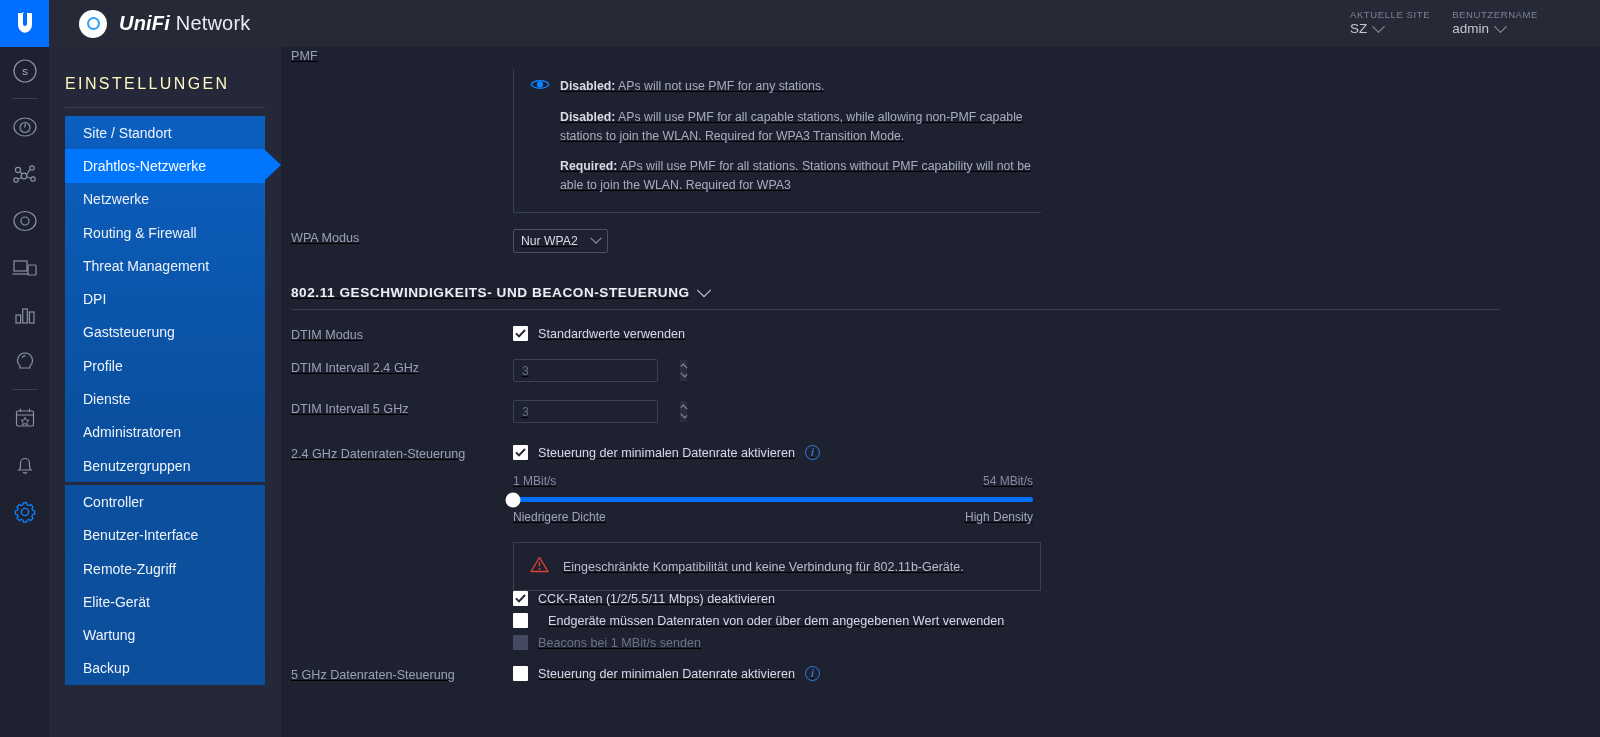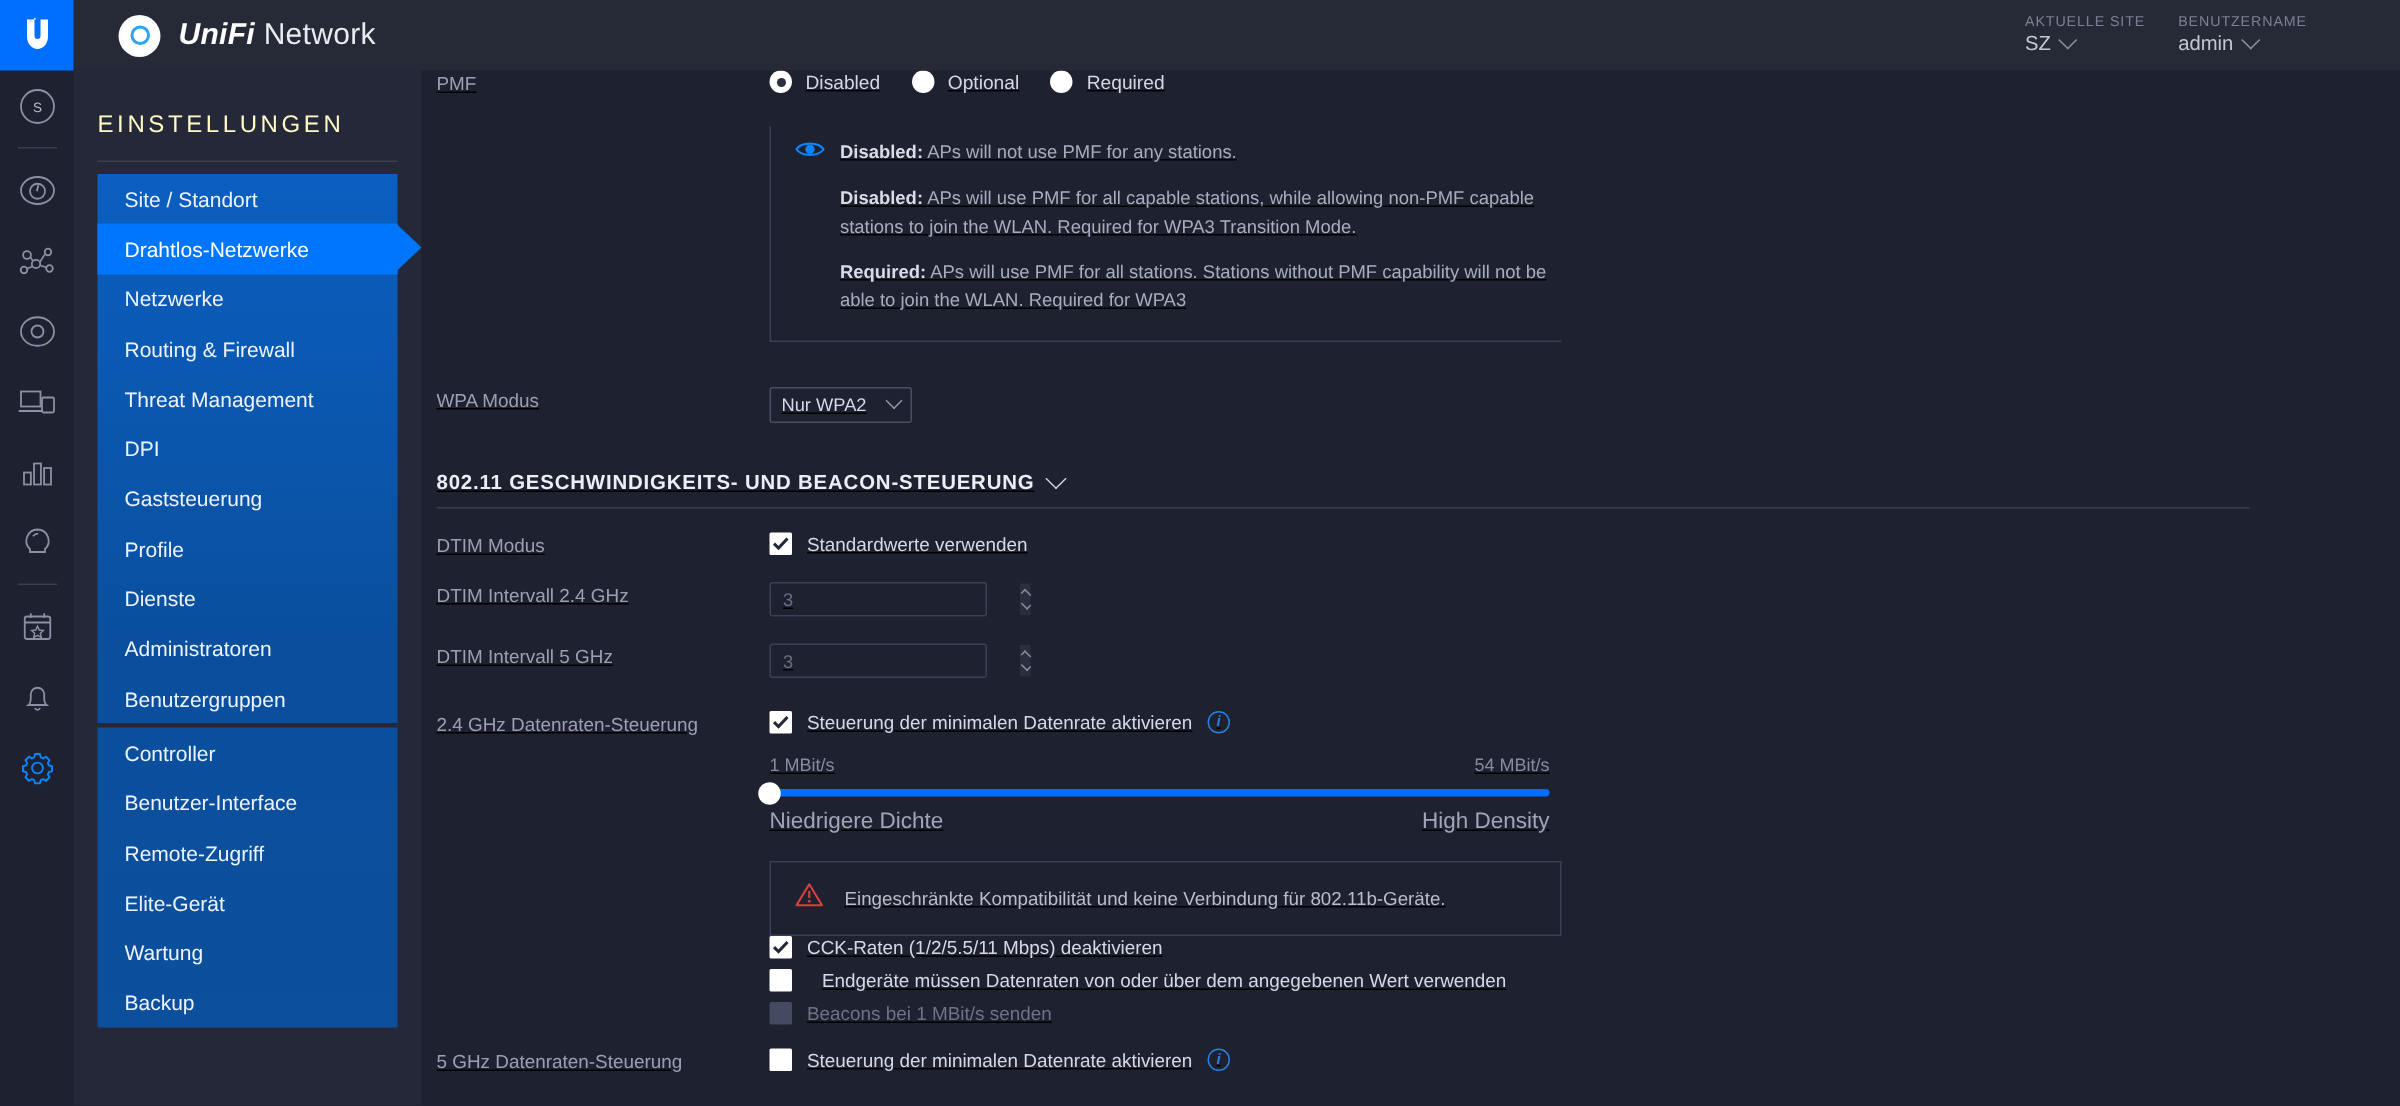--- a/index.html
+++ b/index.html
@@ -172,21 +172,21 @@
   .slider-wrap { width: 520px; margin-top: 14px; }
   .slider-ends { display: flex; justify-content: space-between; font-size: 12px; color: #868ba0; }
   .track {
     position: relative; height: 5px; border-radius: 3px; background: #006fff;
     margin: 9px 0 8px 0;
   }
   .knob {
     position: absolute; left: 0; top: 50%; transform: translate(-50%,-50%);
     width: 15px; height: 15px; border-radius: 50%; background: #fff; cursor: grab;
   }
-  .slider-legend { display: flex; justify-content: space-between; font-size: 15px; color: #a0a5b8; }
+  .slider-legend { display: flex; justify-content: space-between; font-size: 12px; color: #a0a5b8; }
 
   
   .warn {
     margin-top: 18px; width: 528px; border: 1px solid #3a3f52;
     padding: 13px 16px; display: flex; align-items: center; gap: 14px;
   }
   .warn-txt { font-size: 12.5px; color: #b9bdcc; }
 </style>
 </head>
 <body>
@@ -370,30 +370,20 @@
           </div>
       </div>
     </div>
   </div>
 
   <div class="main">
 
     <div class="row" style="margin-top:0px;">
       <div class="lbl">PMF</div>
       <div class="fld">
-        <div class="radio-row">
-          <span class="radio">
-              <i></i>
-            </span>
-          <span class="radio-lbl">Disabled</span>
-          <span class="radio off"></span>
-          <span class="radio-lbl">Optional</span>
-          <span class="radio off"></span>
-          <span class="radio-lbl">Required</span>
-        </div>
 
         <div class="helpbox">
           <div class="help-line">
             <span class="eye">
               <svg width="20" height="13" viewBox="0 0 20 13">
                 <path d="M1 6.5 C4 1.5 16 1.5 19 6.5 C16 11.5 4 11.5 1 6.5 Z" fill="none" stroke="#0a84ff" stroke-width="1.4"></path>
                 <circle cx="10" cy="6.5" r="3.1" fill="#0a84ff"></circle>
               </svg>
             </span>
             <span><b>Disabled:</b><span> APs will not use PMF for any stations.</span></span>
@@ -401,21 +391,21 @@
           <div class="help-line help-indent">
             <span><b>Disabled:</b><span> APs will use PMF for all capable stations, while allowing non-PMF capable stations to join the WLAN. Required for WPA3 Transition Mode.</span></span>
           </div>
           <div class="help-line help-indent">
             <span><b>Required:</b><span> APs will use PMF for all stations. Stations without PMF capability will not be able to join the WLAN. Required for WPA3</span></span>
           </div>
         </div>
       </div>
     </div>
 
-    <div class="row" style="margin-top:30px;">
+    <div class="row" style="margin-top:16px;">
       <div class="lbl">WPA Modus</div>
       <div class="fld">
         <div class="select">
           <span>Nur WPA2</span>
           <span class="caret"></span>
         </div>
       </div>
     </div>
 
     <div style="margin-top:32px;">

